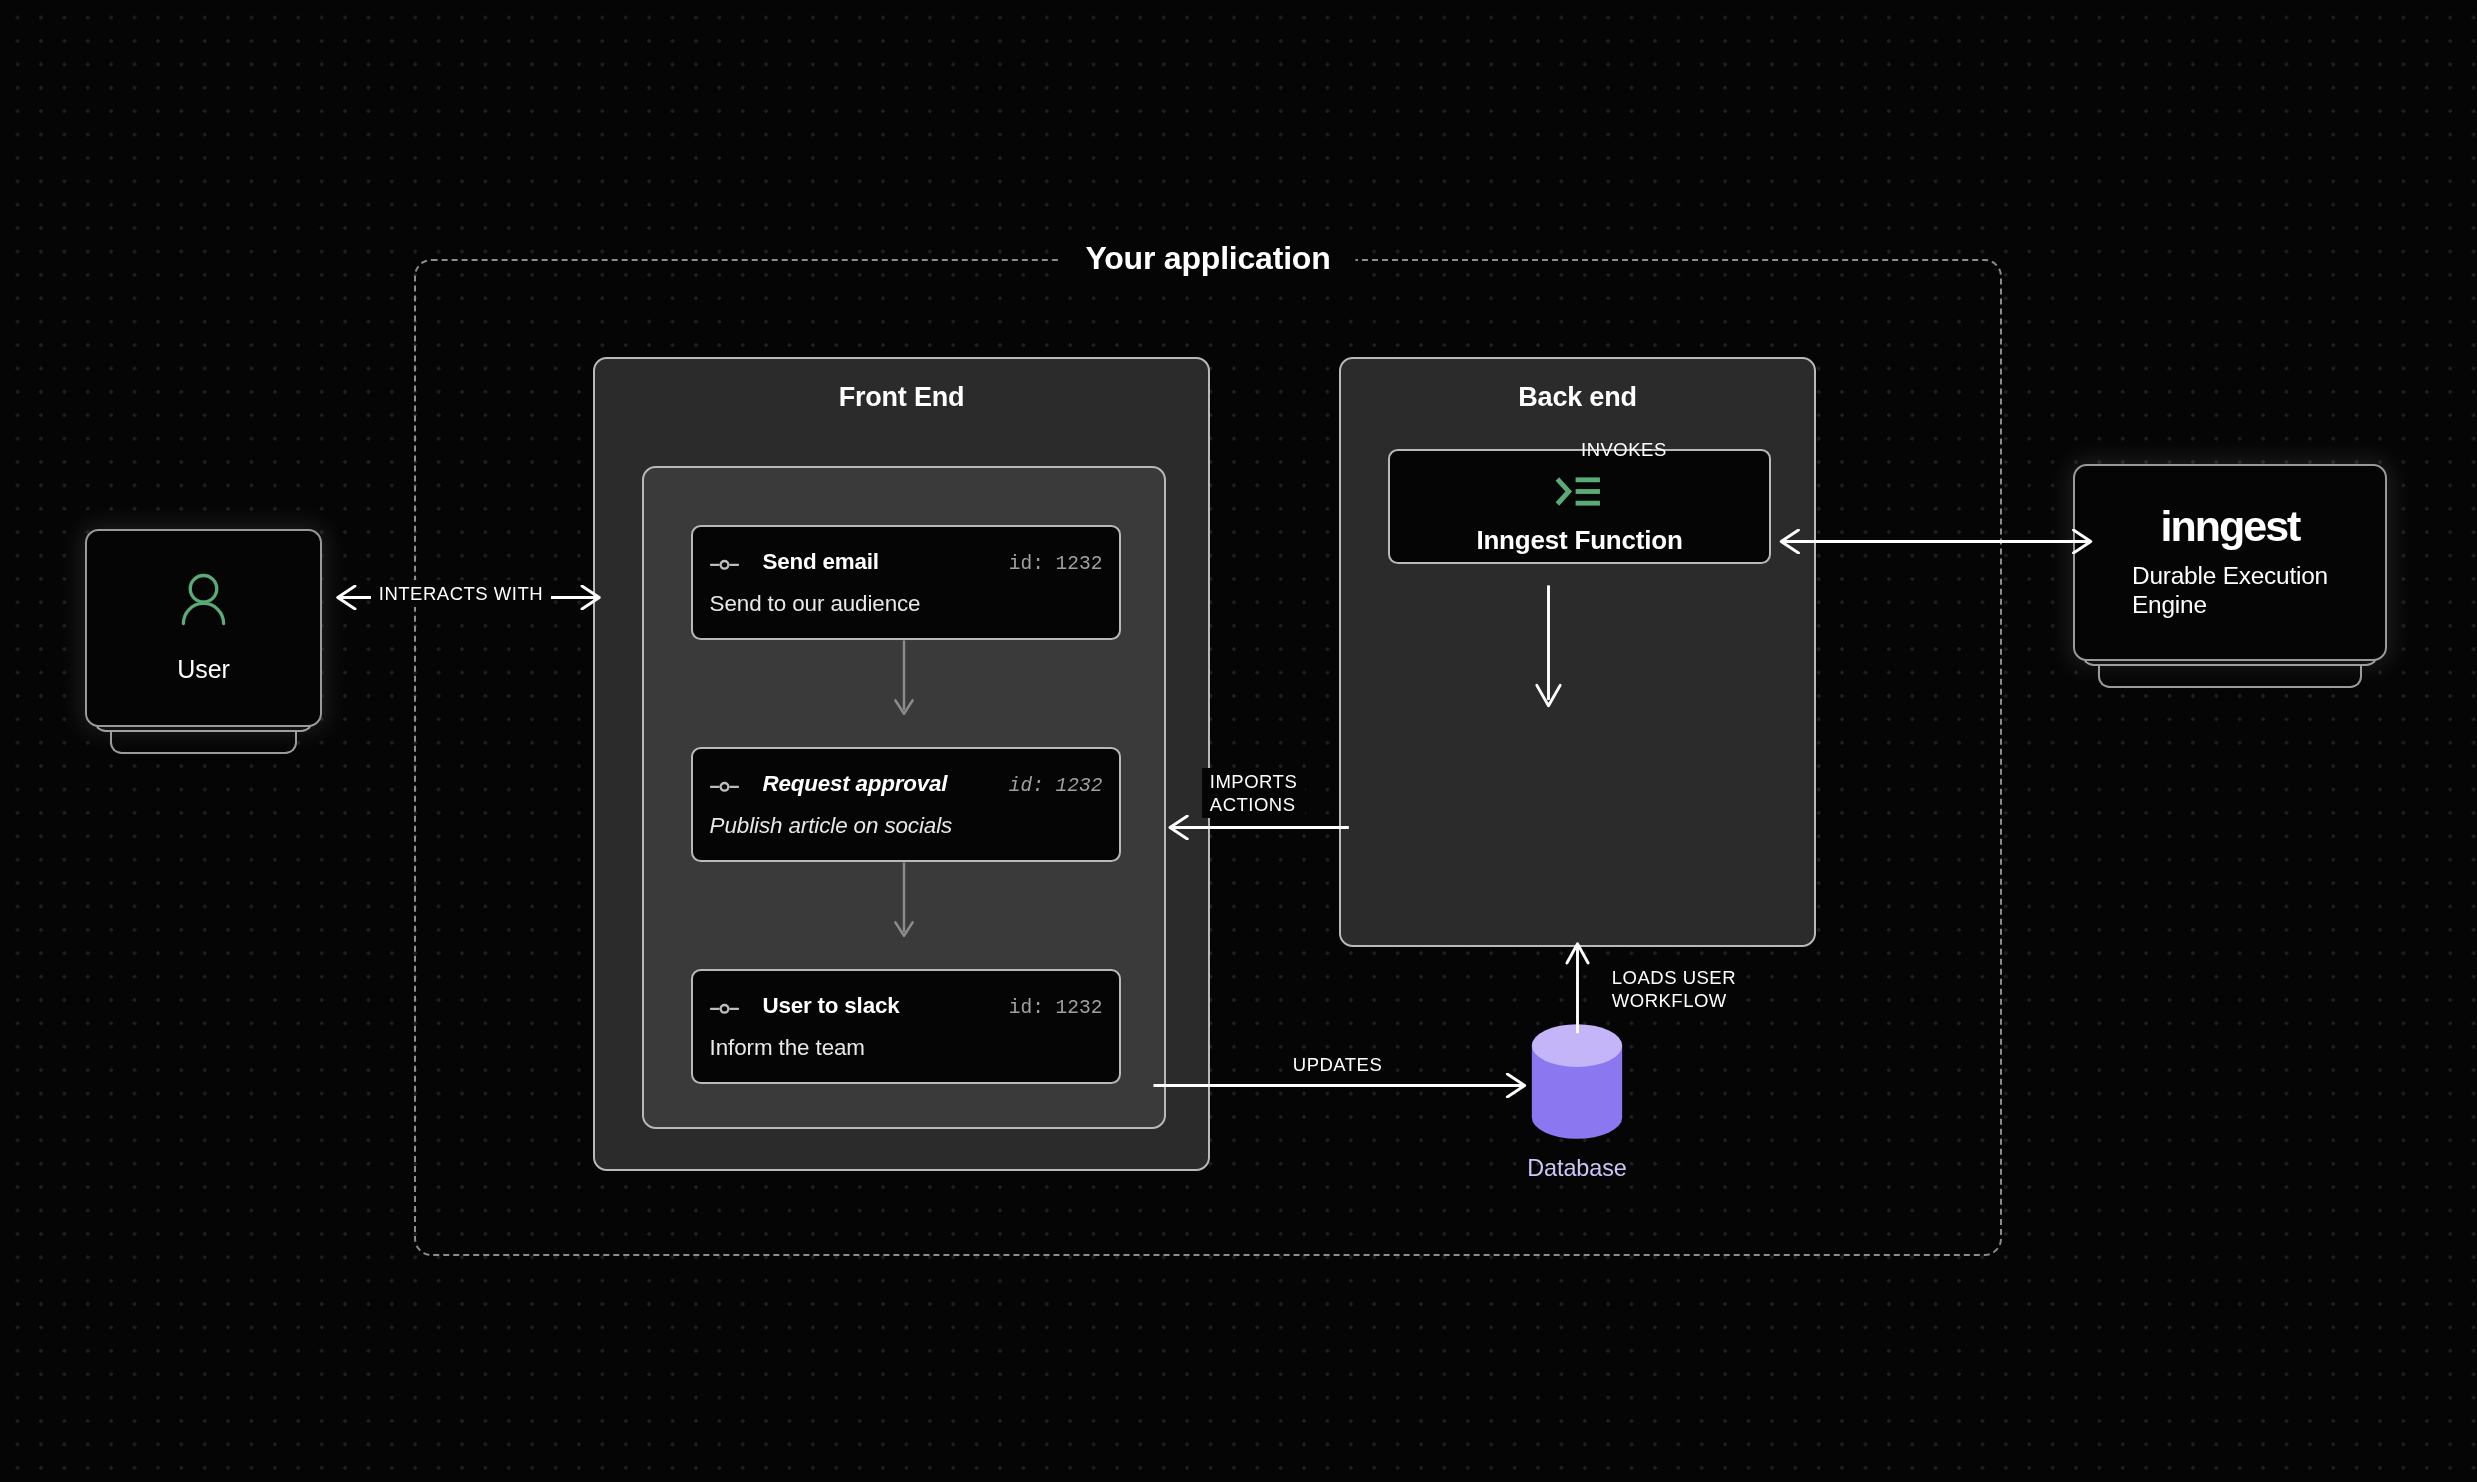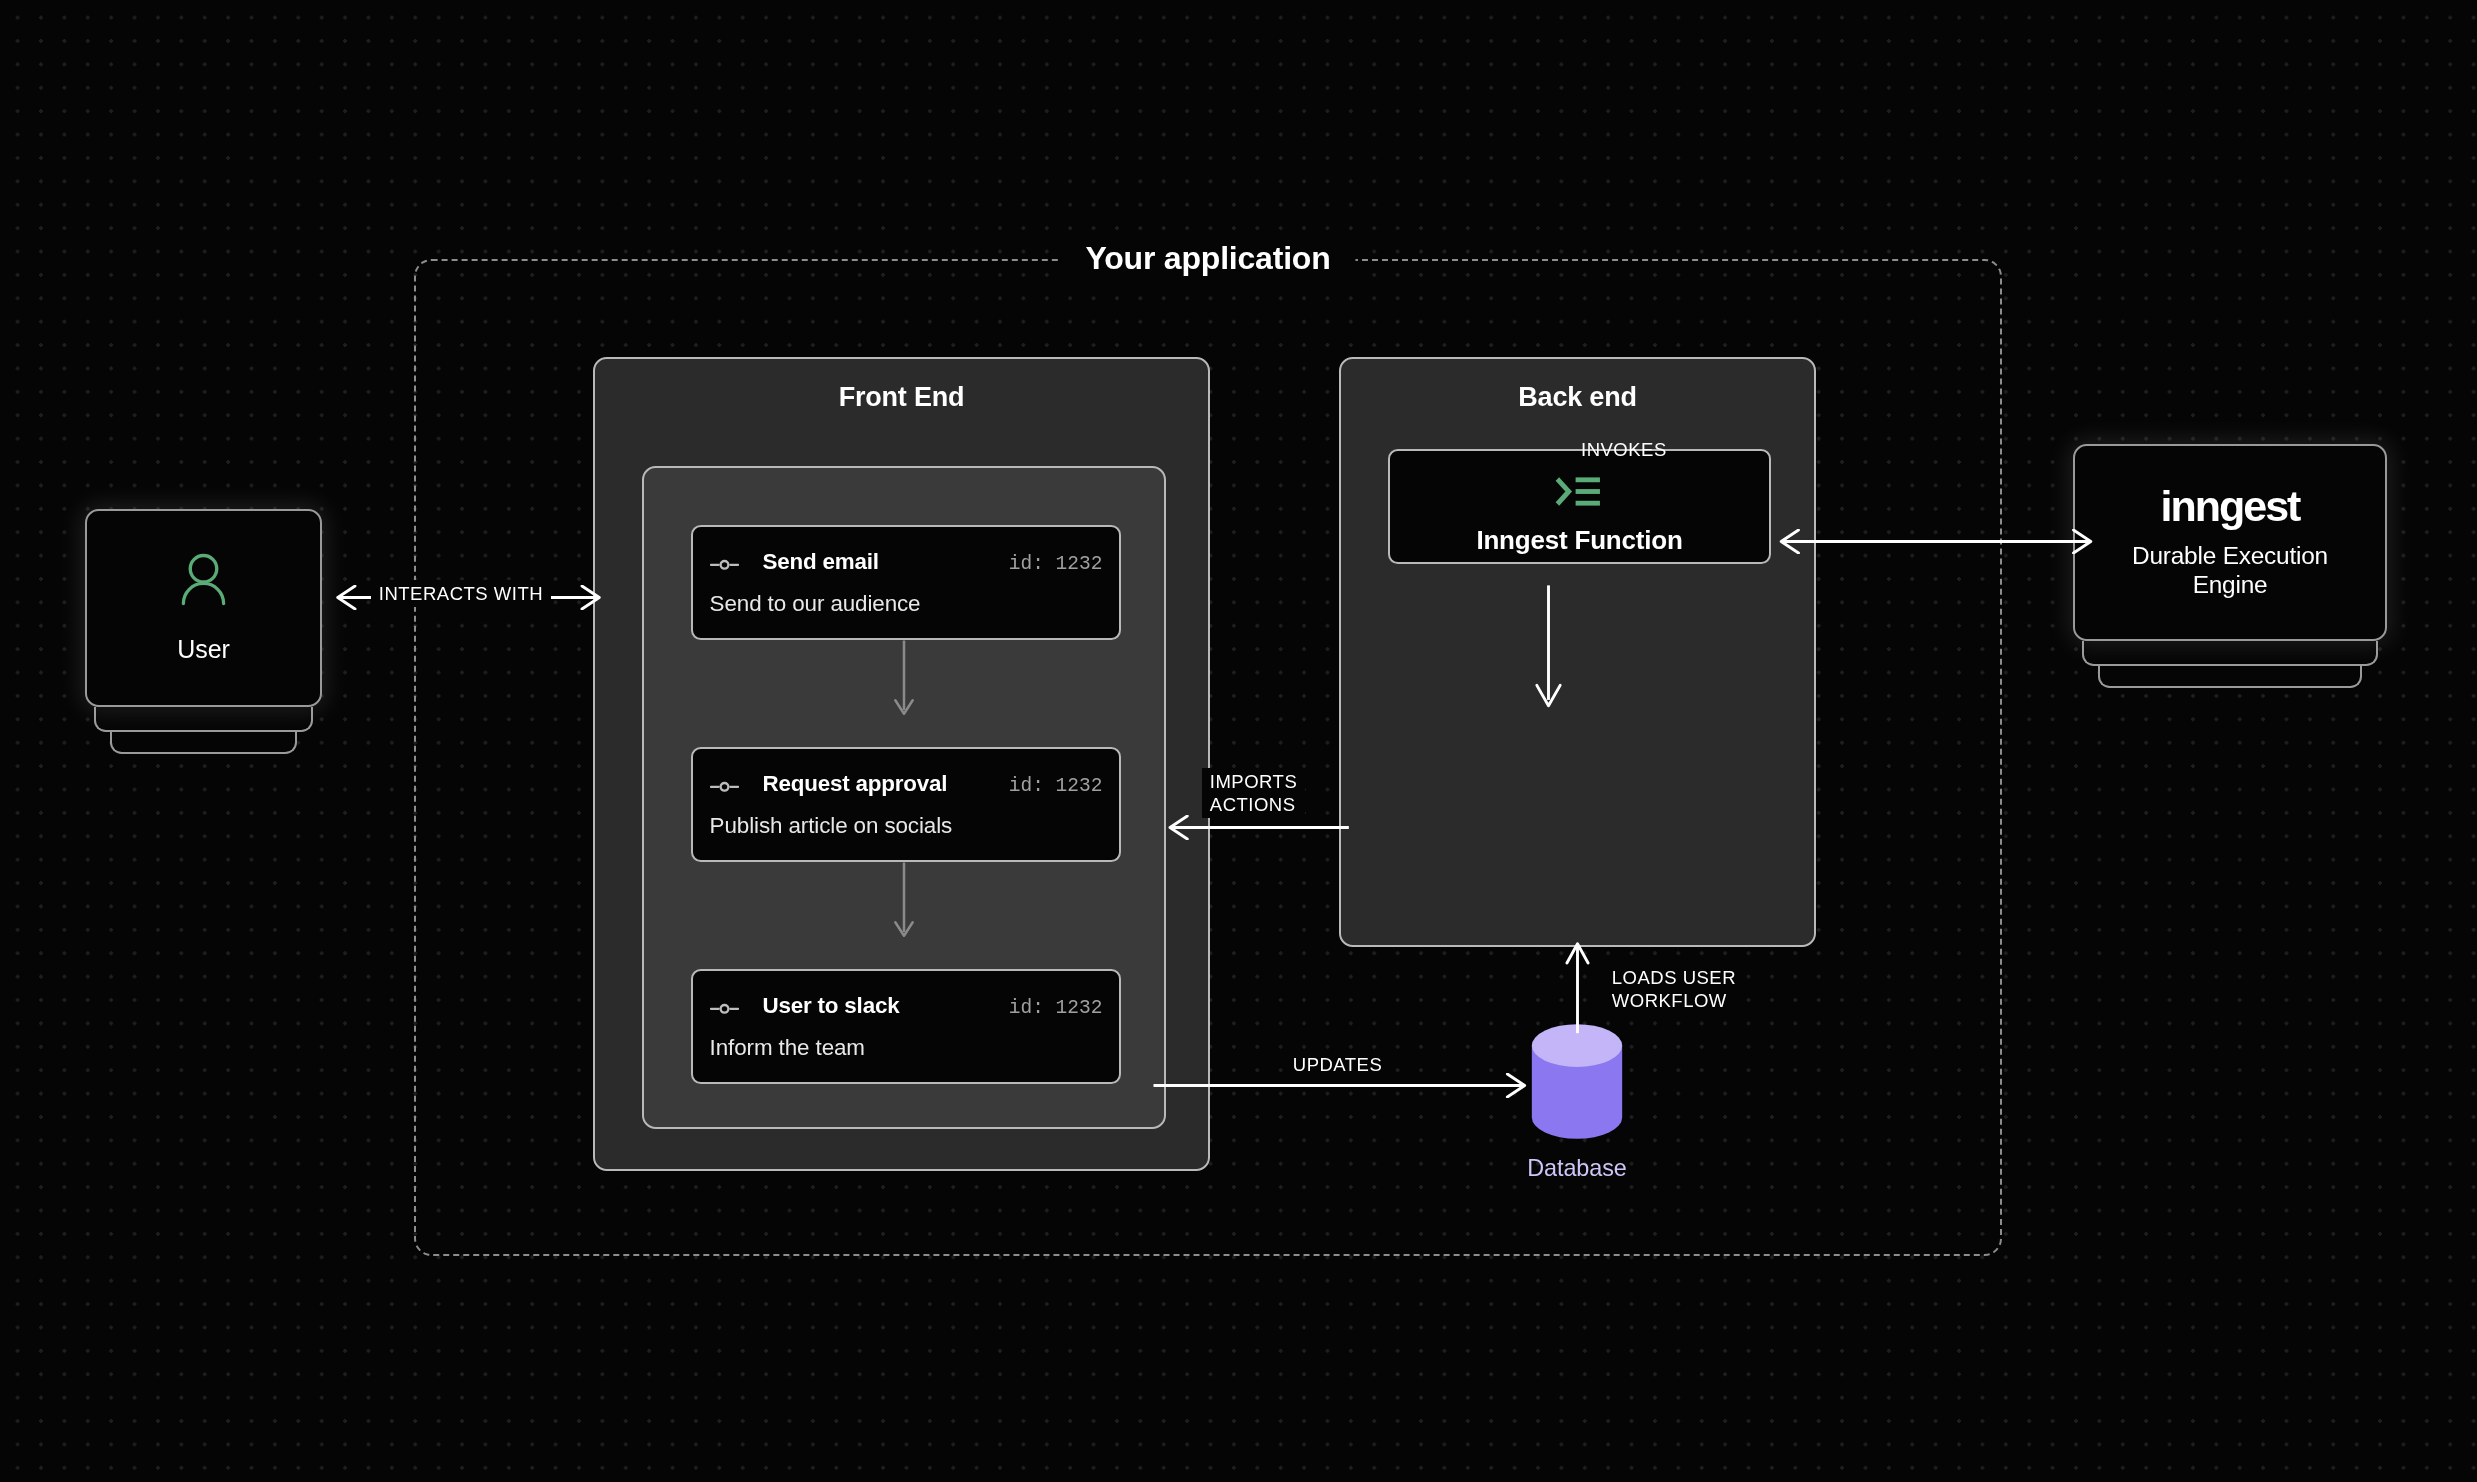--- a/index.html
+++ b/index.html
@@ -71,21 +71,21 @@
   }
   .step-card {
     position:absolute;
     left:47px;
     width:430px; height:115px;
     background:#050505;
     border:2px solid #b9b9b9;
     border-radius:9.8px;
   }
   #step-0 { top:57px; }
-  #step-1 { top:279px; }
+  #step-1 { top:279px;font-style:italic; }
   #step-2 { top:501px; }
   .step-head {
     position:absolute;
     left:16.6px; right:16.6px; top:21.5px;
     display:flex; align-items:flex-end; gap:24px;
   }
   .step-node-icon { flex:0 0 auto; display:block; }
   .step-title {
     font-size:22.4px; font-weight:700; color:#ffffff;
     letter-spacing:-0.2px; white-space:nowrap;
@@ -156,21 +156,22 @@
     background:#050505;
     border:2px solid #9a9a9a;
     border-radius:13.7px;
     box-shadow:0 0 25px 4.9px rgba(255,255,255,0.10);
     width:100%;
     height:100%;
     display:flex;
     flex-direction:column;
     align-items:center;
     justify-content:center;
-    text-align:center;
+    text-align:left;
+    margin-top:20px;
   }
   .device-stack1, .device-stack2 {
     position:absolute;
     background:#050505;
     border:2px solid #9a9a9a;
     border-top:none;
     border-bottom-left-radius:11.7px;
     border-bottom-right-radius:11.7px;
   }
   .device-stack1 { left:8.8px; right:8.8px; height:25px; }

